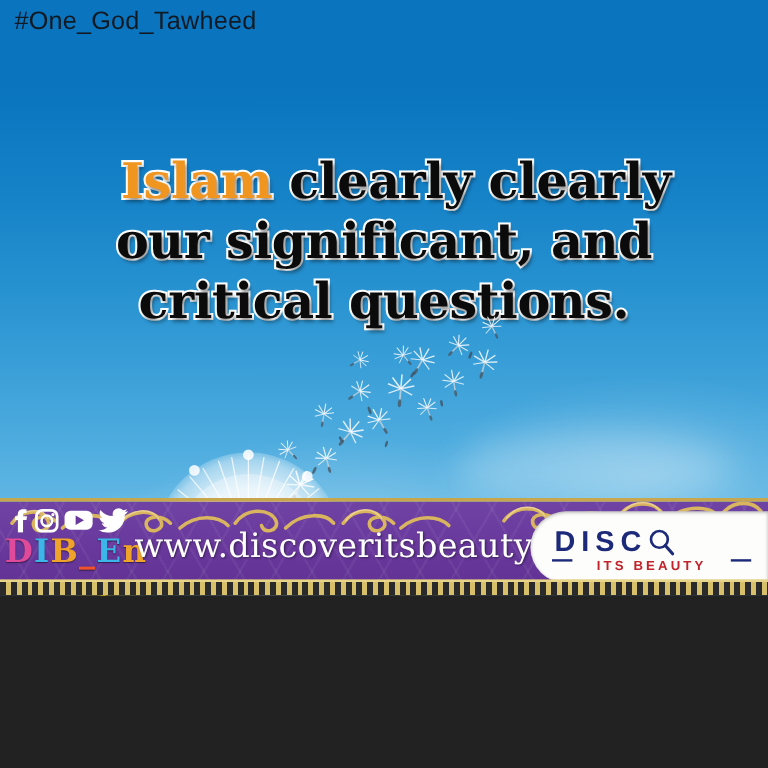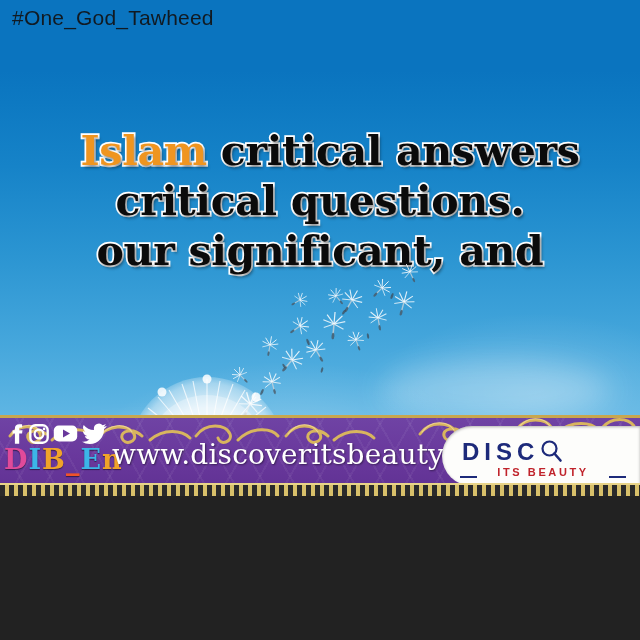--- a/index.html
+++ b/index.html
@@ -79,48 +79,48 @@
   }
   .logo-pill{
     position:absolute;right:0px;top:8px;width:198px;height:60px;
     background:#fdfdfb;border-radius:34px 0 0 34px;
     box-shadow:0 1px 3px rgba(0,0,0,.3) inset;
   }
   .logo-word{
     position:absolute;left:20px;top:12px;
     font-family:"Liberation Sans",sans-serif;font-weight:bold;
     font-size:24px;color:#1d2a7a;letter-spacing:5px;
-    display:flex;align-items:flex-start;
+    display:flex;align-items:center;
   }
   .logo-sub{
     position:absolute;left:18px;top:40px;width:166px;
-    display:flex;align-items:flex-end;gap:20px;
+    display:flex;align-items:flex-start;gap:20px;
   }
   .logo-sub .rule{flex:1;height:2px;background:#1d2a7a;}
   .logo-sub .txt{
     font-family:"Liberation Sans",sans-serif;font-weight:bold;
     font-size:11px;color:#c0232b;letter-spacing:2.6px;white-space:nowrap;
   }
 </style>
 </head>
 <body>
 
 <div id="poster">
 
   <div class="sky"></div>
   <div class="cloudwisp" style="left:20px;top:430px;width:260px;height:70px;"></div>
   <div class="cloudwisp" style="left:380px;top:360px;width:230px;height:60px;opacity:.7;"></div>
   <div class="cloudwisp" style="left:330px;top:490px;width:280px;height:60px;opacity:.6;"></div>
 
   <div class="hashtag">#One_God_Tawheed</div>
 
   <div class="headline">
-    <span class="ln"><span class="hl">Islam</span><span> critical answers</span></span>
+    <span class="ln"><span class="hl">Islam</span><span> clearly clearly</span></span>
+    <span class="ln">our significant, and</span>
     <span class="ln">critical questions.</span>
-    <span class="ln">our significant, and</span>
   </div>
 
   <svg class="plants" viewBox="0 0 640 640" xmlns="http://www.w3.org/2000/svg">
     <defs>
       <radialGradient id="puffG" cx="50%" cy="48%" r="52%">
         <stop offset="0%" stop-color="#ffffff" stop-opacity=".96"></stop>
         <stop offset="55%" stop-color="#ffffff" stop-opacity=".80"></stop>
         <stop offset="85%" stop-color="#ffffff" stop-opacity=".45"></stop>
         <stop offset="100%" stop-color="#ffffff" stop-opacity="0"></stop>
       </radialGradient>

